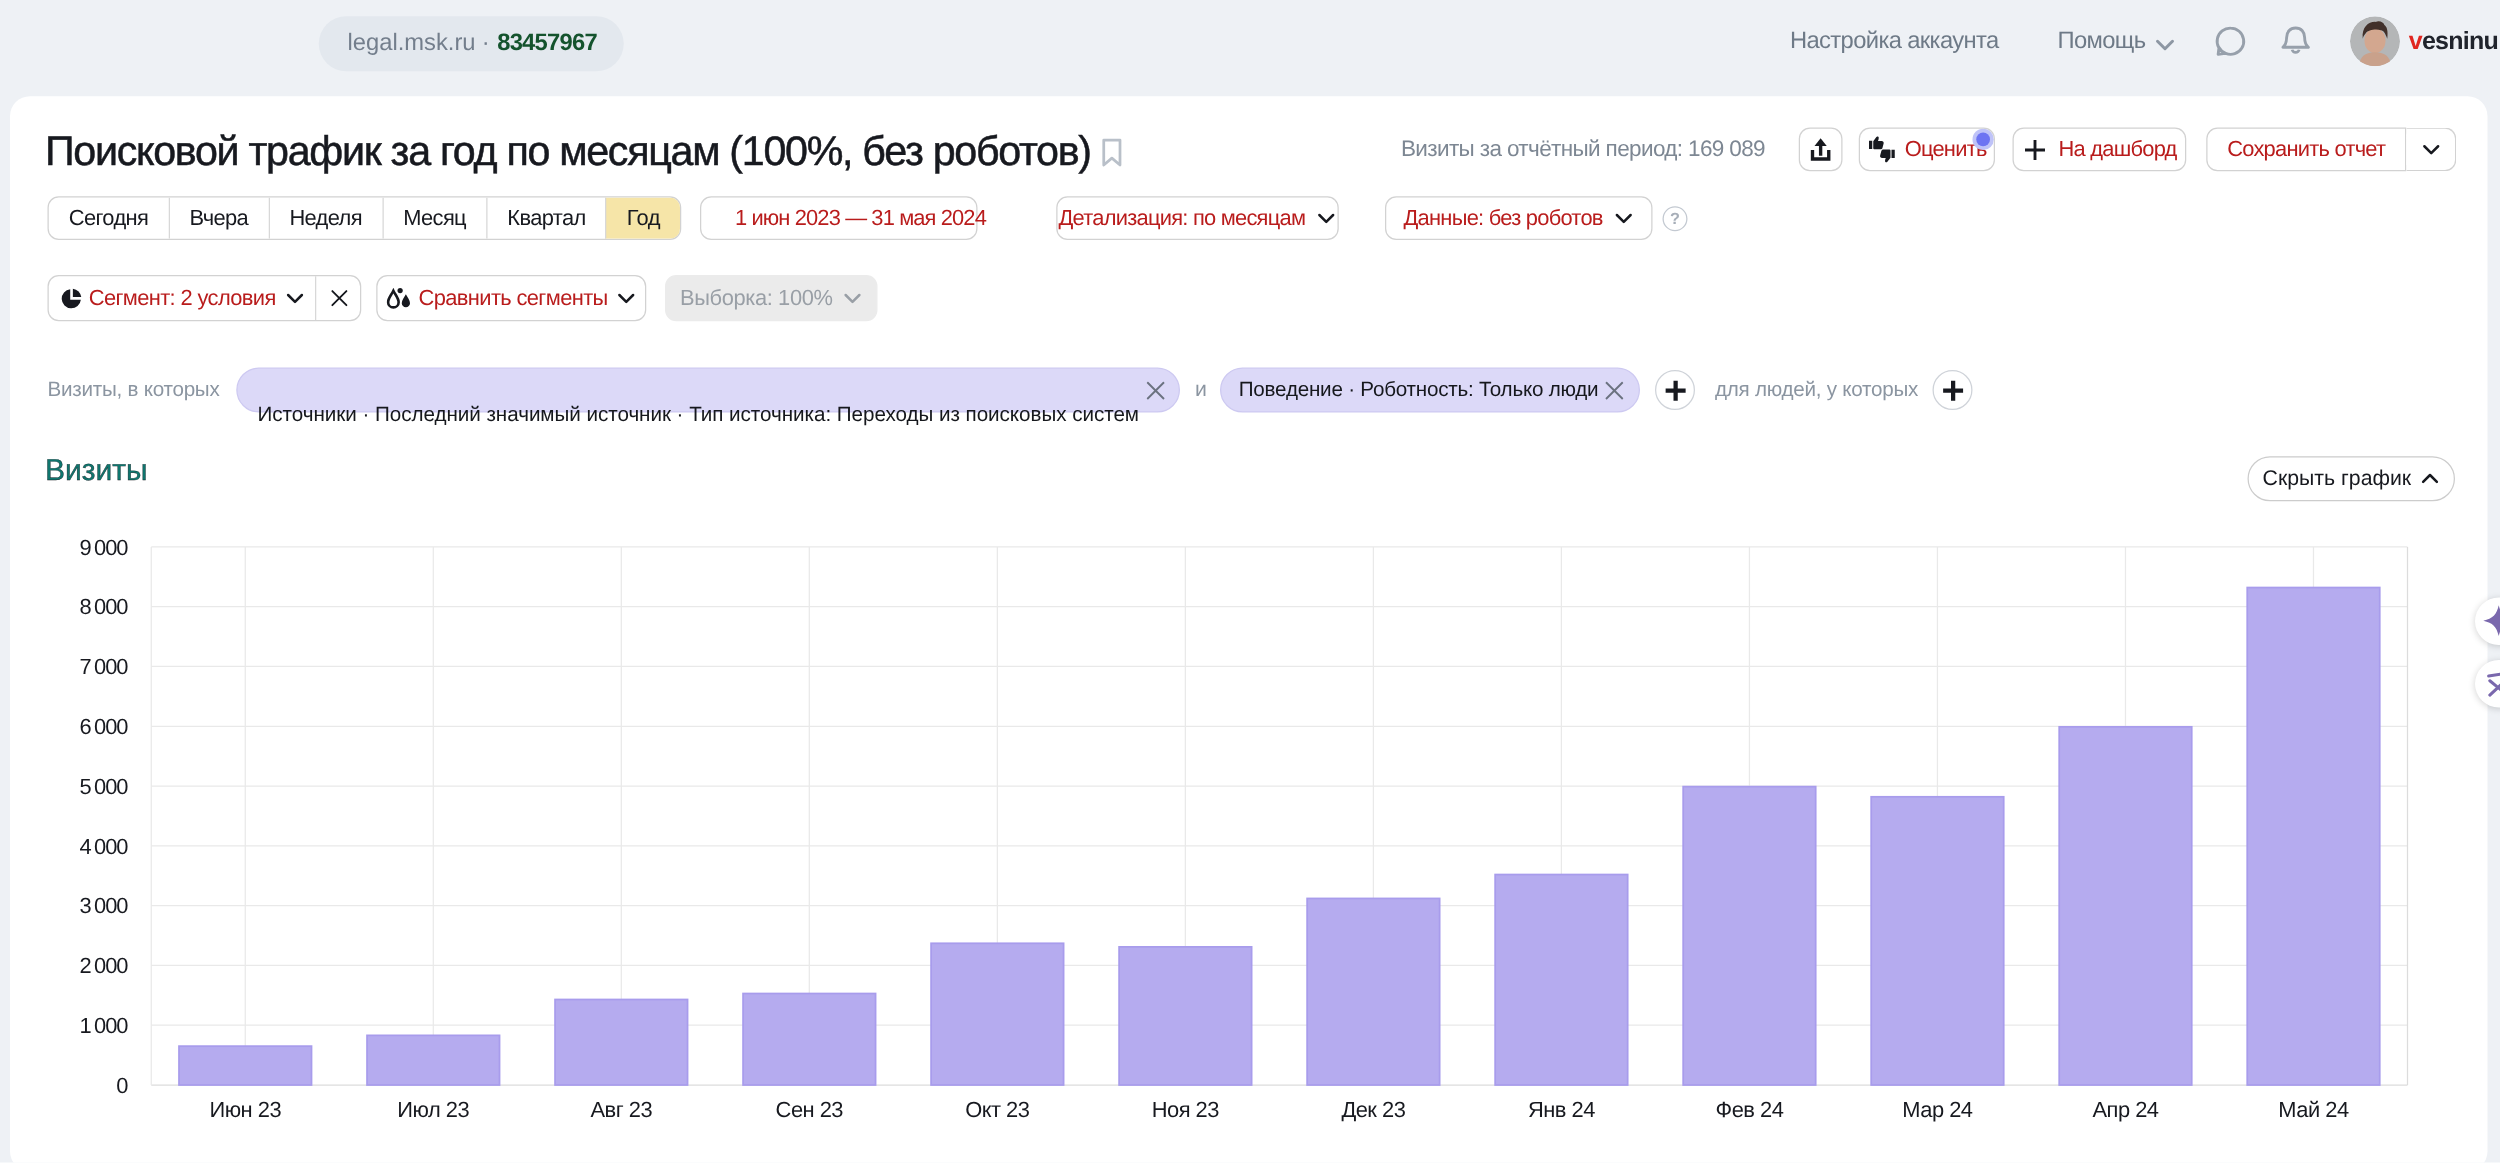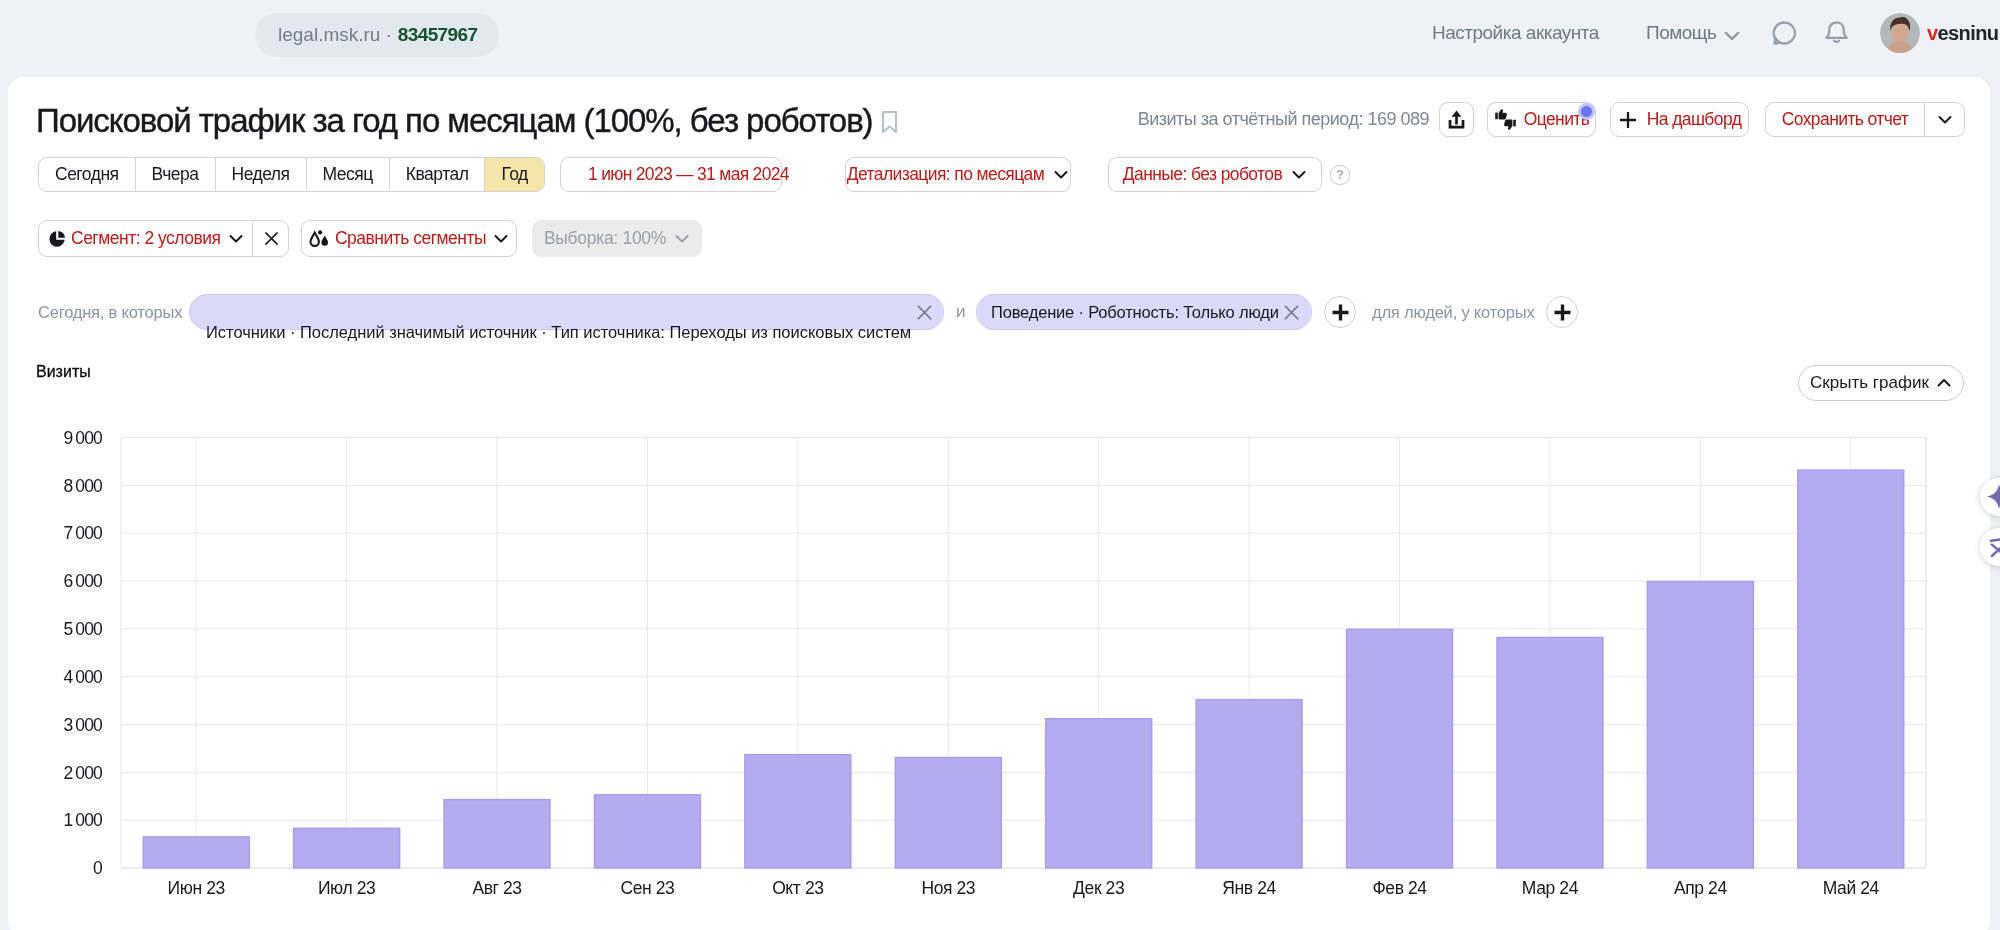--- a/index.html
+++ b/index.html
@@ -19,38 +19,38 @@
   #uname b { color:#e02620; font-weight:bold; }
 
   
   #card { position:absolute; left:8px; top:77px; width:1982px; height:860px; background:#fff; border-radius:16px; }
   #title { position:absolute; left:36px; top:104px; font-size:33px; line-height:1; color:#17191f; letter-spacing:-1.05px; -webkit-text-stroke:0.4px #17191f; }
 
   .btn { position:absolute; height:35px; border:1px solid #d2d2d2; border-radius:9px; background:#fff;
          display:flex; align-items:center; justify-content:center; font-size:17.5px; color:#b91c1c; letter-spacing:-0.6px; white-space:nowrap; }
   .grey { color:#7d8793; }
 
-  #periodtxt { position:absolute; top:102px; line-height:35px; right:571px; font-size:18px; color:#7d8793; letter-spacing:-0.5px; }
+  #periodtxt { position:absolute; top:102px; line-height:35px; right:588px; font-size:18px; color:#7d8793; letter-spacing:-0.5px; }
 
   
   #segctl { position:absolute; left:38px; top:157px; height:35px; display:flex; border:1px solid #d2d2d2; border-radius:9px; background:#fff; overflow:hidden; }
   #segctl .seg { padding:0 16px; line-height:33px; font-size:17.5px; color:#17191f; border-left:1px solid #d8d8d8; letter-spacing:-0.5px; white-space:nowrap; }
   #segctl .seg:first-child { border-left:none; }
   #segctl .seg.act { background:#f6e5a8; }
 
   
   .r3btn { top:220px; height:37px; }
 
   
   #frow { position:absolute; left:0; top:294px; width:2000px; height:36px; }
   .pill { position:absolute; height:36px; background:#dcd9f8; border:1px solid #cdc9f1; border-radius:18px;
           display:flex; align-items:center; justify-content:space-between; font-size:16.5px; color:#16181d; letter-spacing:-0.1px; white-space:nowrap; }
   .pluscirc { position:absolute; top:2px; width:32px; height:32px; border:1.3px solid #cfd3d9; border-radius:50%; background:#fff; display:flex; align-items:center; justify-content:center; }
 
-  #visits-h { position:absolute; left:36px; top:363px; font-size:16px; color:#000000; -webkit-text-stroke:0.3px #17191f; }
+  #visits-h { position:absolute; left:36px; top:363px; font-size:24px; color:#0f766e; -webkit-text-stroke:0.3px #17191f; }
   #hidegraph { position:absolute; left:1798px; top:365px; width:166px; height:36px; border:1px solid #ccc; border-radius:18px;
                background:#fff; display:flex; align-items:center; justify-content:center; font-size:17px; color:#17191f; }
 
   
   .fab { position:absolute; width:40px; height:40px; border-radius:50%; background:#fff; box-shadow:0 1px 6px rgba(0,0,0,0.18); }
 </style>
 </head>
 <body>
 
 <div id="hdr">
@@ -193,21 +193,21 @@
     </svg>
 </div>
 <div class="btn r3btn" style="left:532px; width:170px; background:#ebebeb; border-color:#ebebeb; color:#999fa6; letter-spacing:-0.3px;">
   <span>Выборка: 100%</span>
   <svg width="16" height="16" viewBox="0 0 16 16" style="margin-left:8px">
       <path d="M2.5 5 L8 10.5 L13.5 5" fill="none" stroke="#999fa6" stroke-width="2" stroke-linecap="round" stroke-linejoin="round"></path>
     </svg>
 </div>
 
 <div id="frow">
-  <span class="abs grey" style="left:38px; line-height:36px; font-size:16.5px; color:#8b95a1; letter-spacing:-0.2px;">Сегодня, в которых</span>
+  <span class="abs grey" style="left:38px; line-height:36px; font-size:16.5px; color:#8b95a1; letter-spacing:-0.2px;">Визиты, в которых</span>
   <div class="pill" style="left:189px; width:755px; padding:0 11px 0 16px;">
     <span style="letter-spacing:-0.03px;margin-top:40px;">Источники&nbsp;·&nbsp;Последний значимый источник&nbsp;·&nbsp;Тип источника: Переходы из поисковых систем</span>
     <svg width="15" height="15" viewBox="0 0 15 15" style="flex:none">
         <path d="M0.8 0.8 L14.2 14.2 M14.2 0.8 L0.8 14.2" stroke="#6b7280" stroke-width="1.5" fill="none"></path>
       </svg>
   </div>
   <span class="abs" style="left:956px; line-height:36px; font-size:17px; color:#8b95a1;">и</span>
   <div class="pill" style="left:976px; width:336px; padding:0 12px 0 14px;">
     <span style="letter-spacing:-0.18px;">Поведение&nbsp;·&nbsp;Роботность: Только люди</span>
     <svg width="15" height="15" viewBox="0 0 15 15" style="flex:none">

